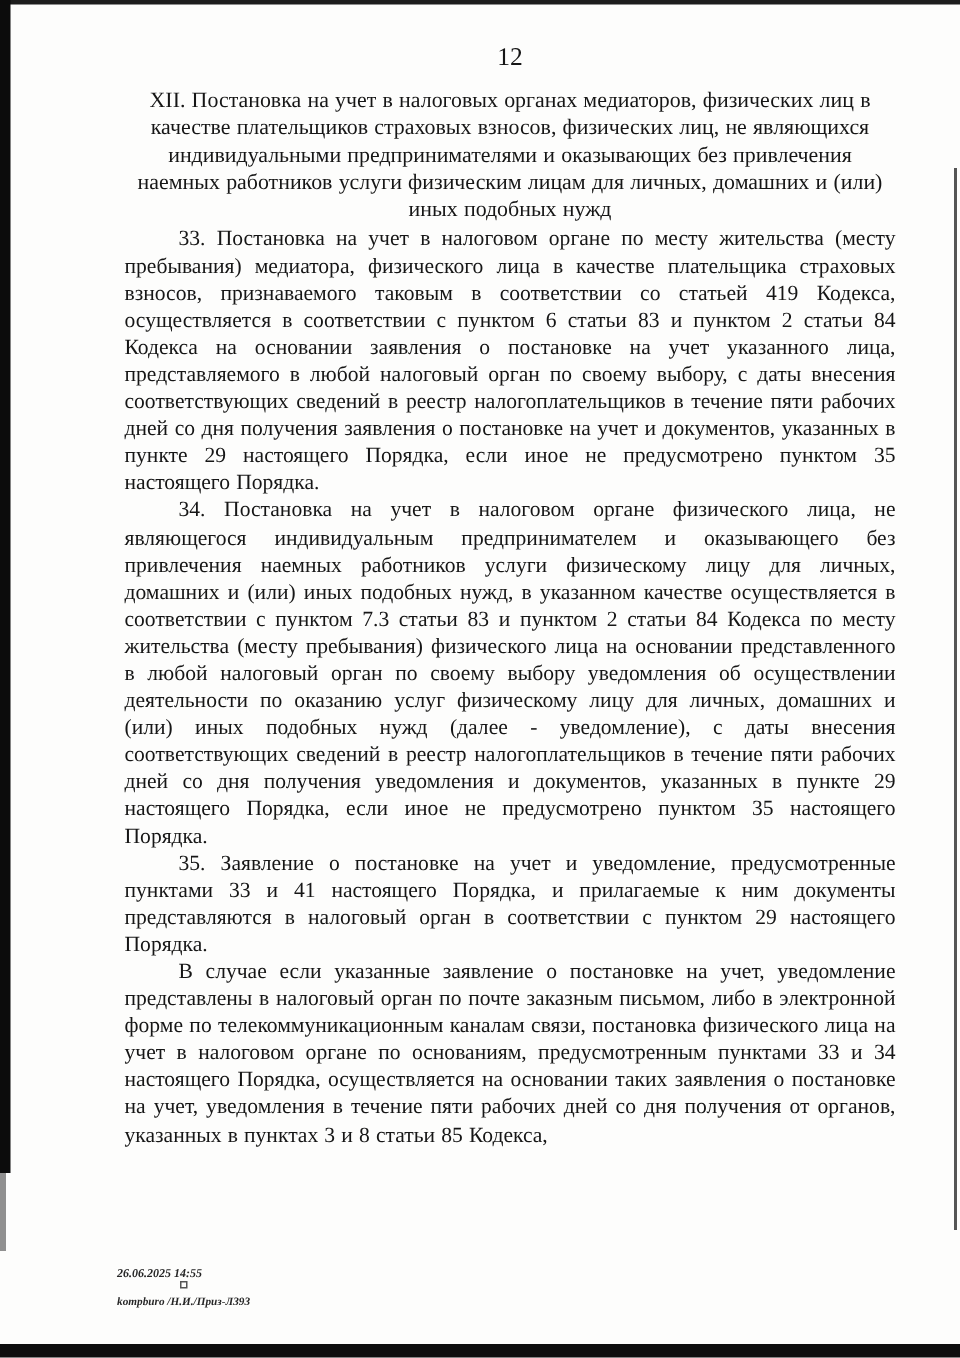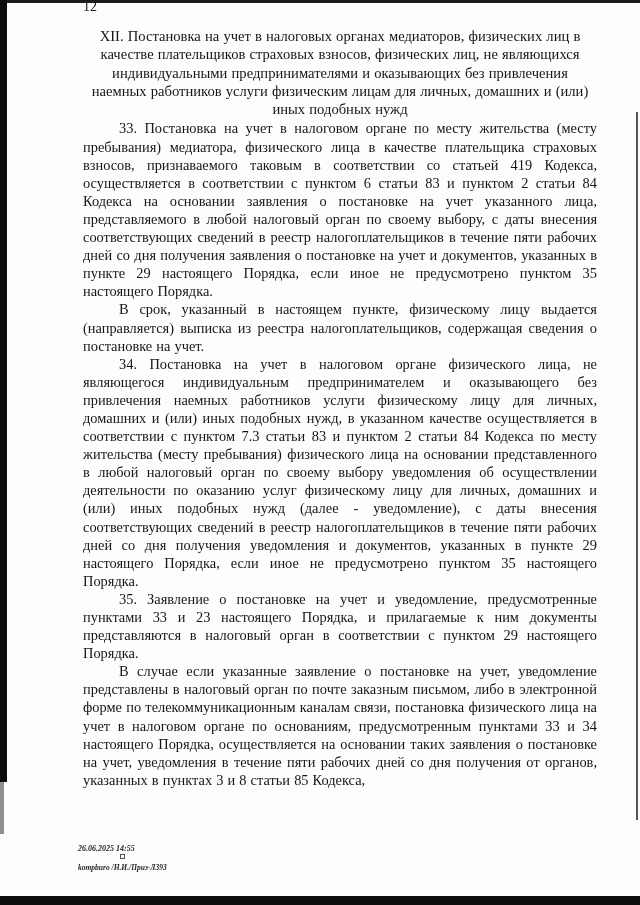--- a/index.html
+++ b/index.html
@@ -17,22 +17,23 @@
   .scan-left-fade { position:absolute; left:0; top:782px; width:4px;  height:52px; background:#909090; }
   .scan-right  { position:absolute; left:636px; top:112px; width:2px; height:708px; background:#555; }
   .scan-bottom { position:absolute; left:0;   top:896px; width:640px; height:9px;  background:#0e0e0e; }
 
   .content {
     position: absolute;
     left: 83px; top: 0;
     width: 514px;
   }
   .page-number {
-    text-align: left;
-    font-size: 14px;
+    text-align: center;
+    margin-top: 31px;
+    font-size: 17px;
     line-height: 14px;
   }
   .para {
     font-size: 14.4px;
     line-height: 18.1px;
     text-align: justify;
     margin: 0;
     word-spacing: 0.5px;
   }
   .indent { text-indent: 36px; }
@@ -71,25 +72,24 @@
   <div class="scan-bottom"></div>
 
   <div class="content">
     <div class="page-number">12</div>
 
 
     <p class="para heading">XII. Постановка на учет в налоговых органах медиаторов, физических лиц в качестве плательщиков страховых взносов, физических лиц, не являющихся индивидуальными предпринимателями и оказывающих без привлечения наемных работников услуги физическим лицам для личных, домашних и (или) иных подобных нужд</p>
 
     <p class="para indent">33. Постановка на учет в налоговом органе по месту жительства (месту пребывания) медиатора, физического лица в качестве плательщика страховых взносов, признаваемого таковым в соответствии со статьей 419 Кодекса, осуществляется в соответствии с пунктом 6 статьи 83 и пунктом 2 статьи 84 Кодекса на основании заявления о постановке на учет указанного лица, представляемого в любой налоговый орган по своему выбору, с даты внесения соответствующих сведений в реестр налогоплательщиков в течение пяти рабочих дней со дня получения заявления о постановке на учет и документов, указанных в пункте 29 настоящего Порядка, если иное не предусмотрено пунктом 35 настоящего Порядка.</p>
 
-    <p class="para indent">В срок, указанный в настоящем пункте, физическому лицу выдается (направляется) выписка из реестра налогоплательщиков, содержащая сведения о постановке на учет.</p>
 
     <p class="para indent">34. Постановка на учет в налоговом органе физического лица, не являющегося индивидуальным предпринимателем и оказывающего без привлечения наемных работников услуги физическому лицу для личных, домашних и (или) иных подобных нужд, в указанном качестве осуществляется в соответствии с пунктом 7.3 статьи 83 и пунктом 2 статьи 84 Кодекса по месту жительства (месту пребывания) физического лица на основании представленного в любой налоговый орган по своему выбору уведомления об осуществлении деятельности по оказанию услуг физическому лицу для личных, домашних и (или) иных подобных нужд (далее - уведомление), с даты внесения соответствующих сведений в реестр налогоплательщиков в течение пяти рабочих дней со дня получения уведомления и документов, указанных в пункте 29 настоящего Порядка, если иное не предусмотрено пунктом 35 настоящего Порядка.</p>
 
-    <p class="para indent">35. Заявление о постановке на учет и уведомление, предусмотренные пунктами 33 и 23 настоящего Порядка, и прилагаемые к ним документы представляются в налоговый орган в соответствии с пунктом 29 настоящего Порядка.</p>
+    <p class="para indent">35. Заявление о постановке на учет и уведомление, предусмотренные пунктами 33 и 41 настоящего Порядка, и прилагаемые к ним документы представляются в налоговый орган в соответствии с пунктом 29 настоящего Порядка.</p>
 
     <p class="para indent">В случае если указанные заявление о постановке на учет, уведомление представлены в налоговый орган по почте заказным письмом, либо в электронной форме по телекоммуникационным каналам связи, постановка физического лица на учет в налоговом органе по основаниям, предусмотренным пунктами 33 и 34 настоящего Порядка, осуществляется на основании таких заявления о постановке на учет, уведомления в течение пяти рабочих дней со дня получения от органов, указанных в пунктах 3 и 8 статьи 85 Кодекса,</p>
   </div>
 
   <div class="footer">
     <div class="ts">26.06.2025 14:55</div>
     <div class="stamp">
       <span class="sq"></span>
       <span>kompburo /Н.И./Приз-Л393</span>
     </div>

